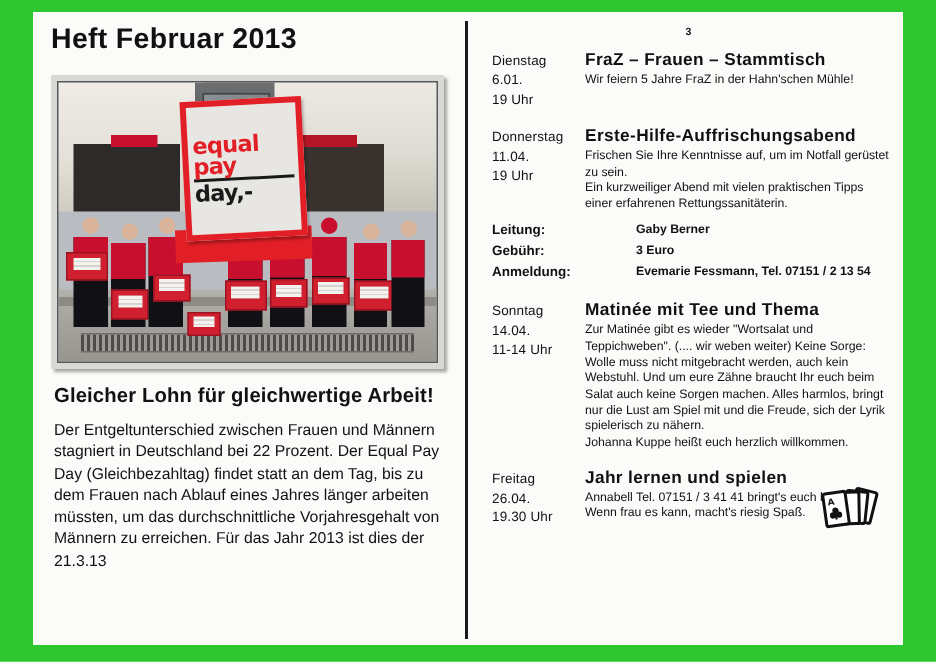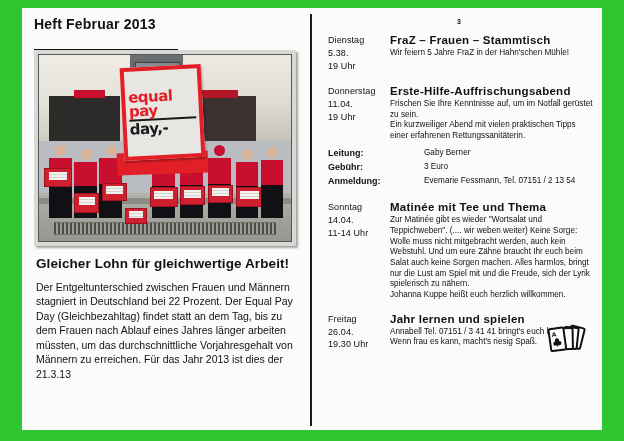--- a/index.html
+++ b/index.html
@@ -43,21 +43,21 @@
   .col-left {
     position: absolute;
     left: 0; top: 0;
     width: 286px;
     height: 422px;
   }
   .heft-title {
     position: absolute;
     left: 12px;
     top: 8px;
-    font-size: 14px;
+    font-size: 19px;
     font-weight: bold;
     letter-spacing: 0.2px;
     color: #111;
     border-bottom: 2px solid #111;
     padding-bottom: 17px;
     padding-right: 22px;
     display: inline-block;
     white-space: nowrap;
   }
 
@@ -296,21 +296,21 @@
     line-height: 1.55;
     color:#111;
     gap:34px;
   }
   .ev-row .rlabel {
     width: 62px;
     flex: 0 0 62px;
     font-weight: bold;
     margin-left: -62px;
   }
-  .ev-row .rvalue { font-size: 8.2px; font-weight: normal; }
+  .ev-row .rvalue { font-size: 8.2px; font-weight: bold; }
 
   .cards-icon {
     position:absolute;
     right: 6px;
     top: 10px;
     width: 46px;
     height: 34px;
   }
 
   .sp-block { margin-top: 8px; }
@@ -403,21 +403,21 @@
       <div class="lead-head">Gleicher Lohn für gleichwertige Arbeit!</div>
       <div class="lead-body">Der Entgeltunterschied zwischen Frauen und Männern stagniert in Deutschland bei 22 Prozent. Der Equal Pay Day (Gleichbezahltag) findet statt an dem Tag, bis zu dem Frauen nach Ablauf eines Jahres länger arbeiten müssten, um das durchschnittliche Vorjahresgehalt von Männern zu erreichen. Für das Jahr 2013 ist dies der 21.3.13</div>
     </div>
 
     <div class="col-right">
       <div class="pagenum">3</div>
       <div class="events" id="event-list">
           <div class="event">
             <div class="ev-when">
               <div>Dienstag</div>
-              <div>5.38.</div>
+              <div>6.01.</div>
               <div>19 Uhr</div>
             </div>
             <div class="ev-body">
               <div class="ev-title">FraZ – Frauen – Stammtisch</div>
               <div class="ev-desc">
                 <p>Wir feiern 5 Jahre FraZ in der Hahn'schen Mühle!</p>
               </div>
             </div>
           </div>
           <div class="event sp-block">

